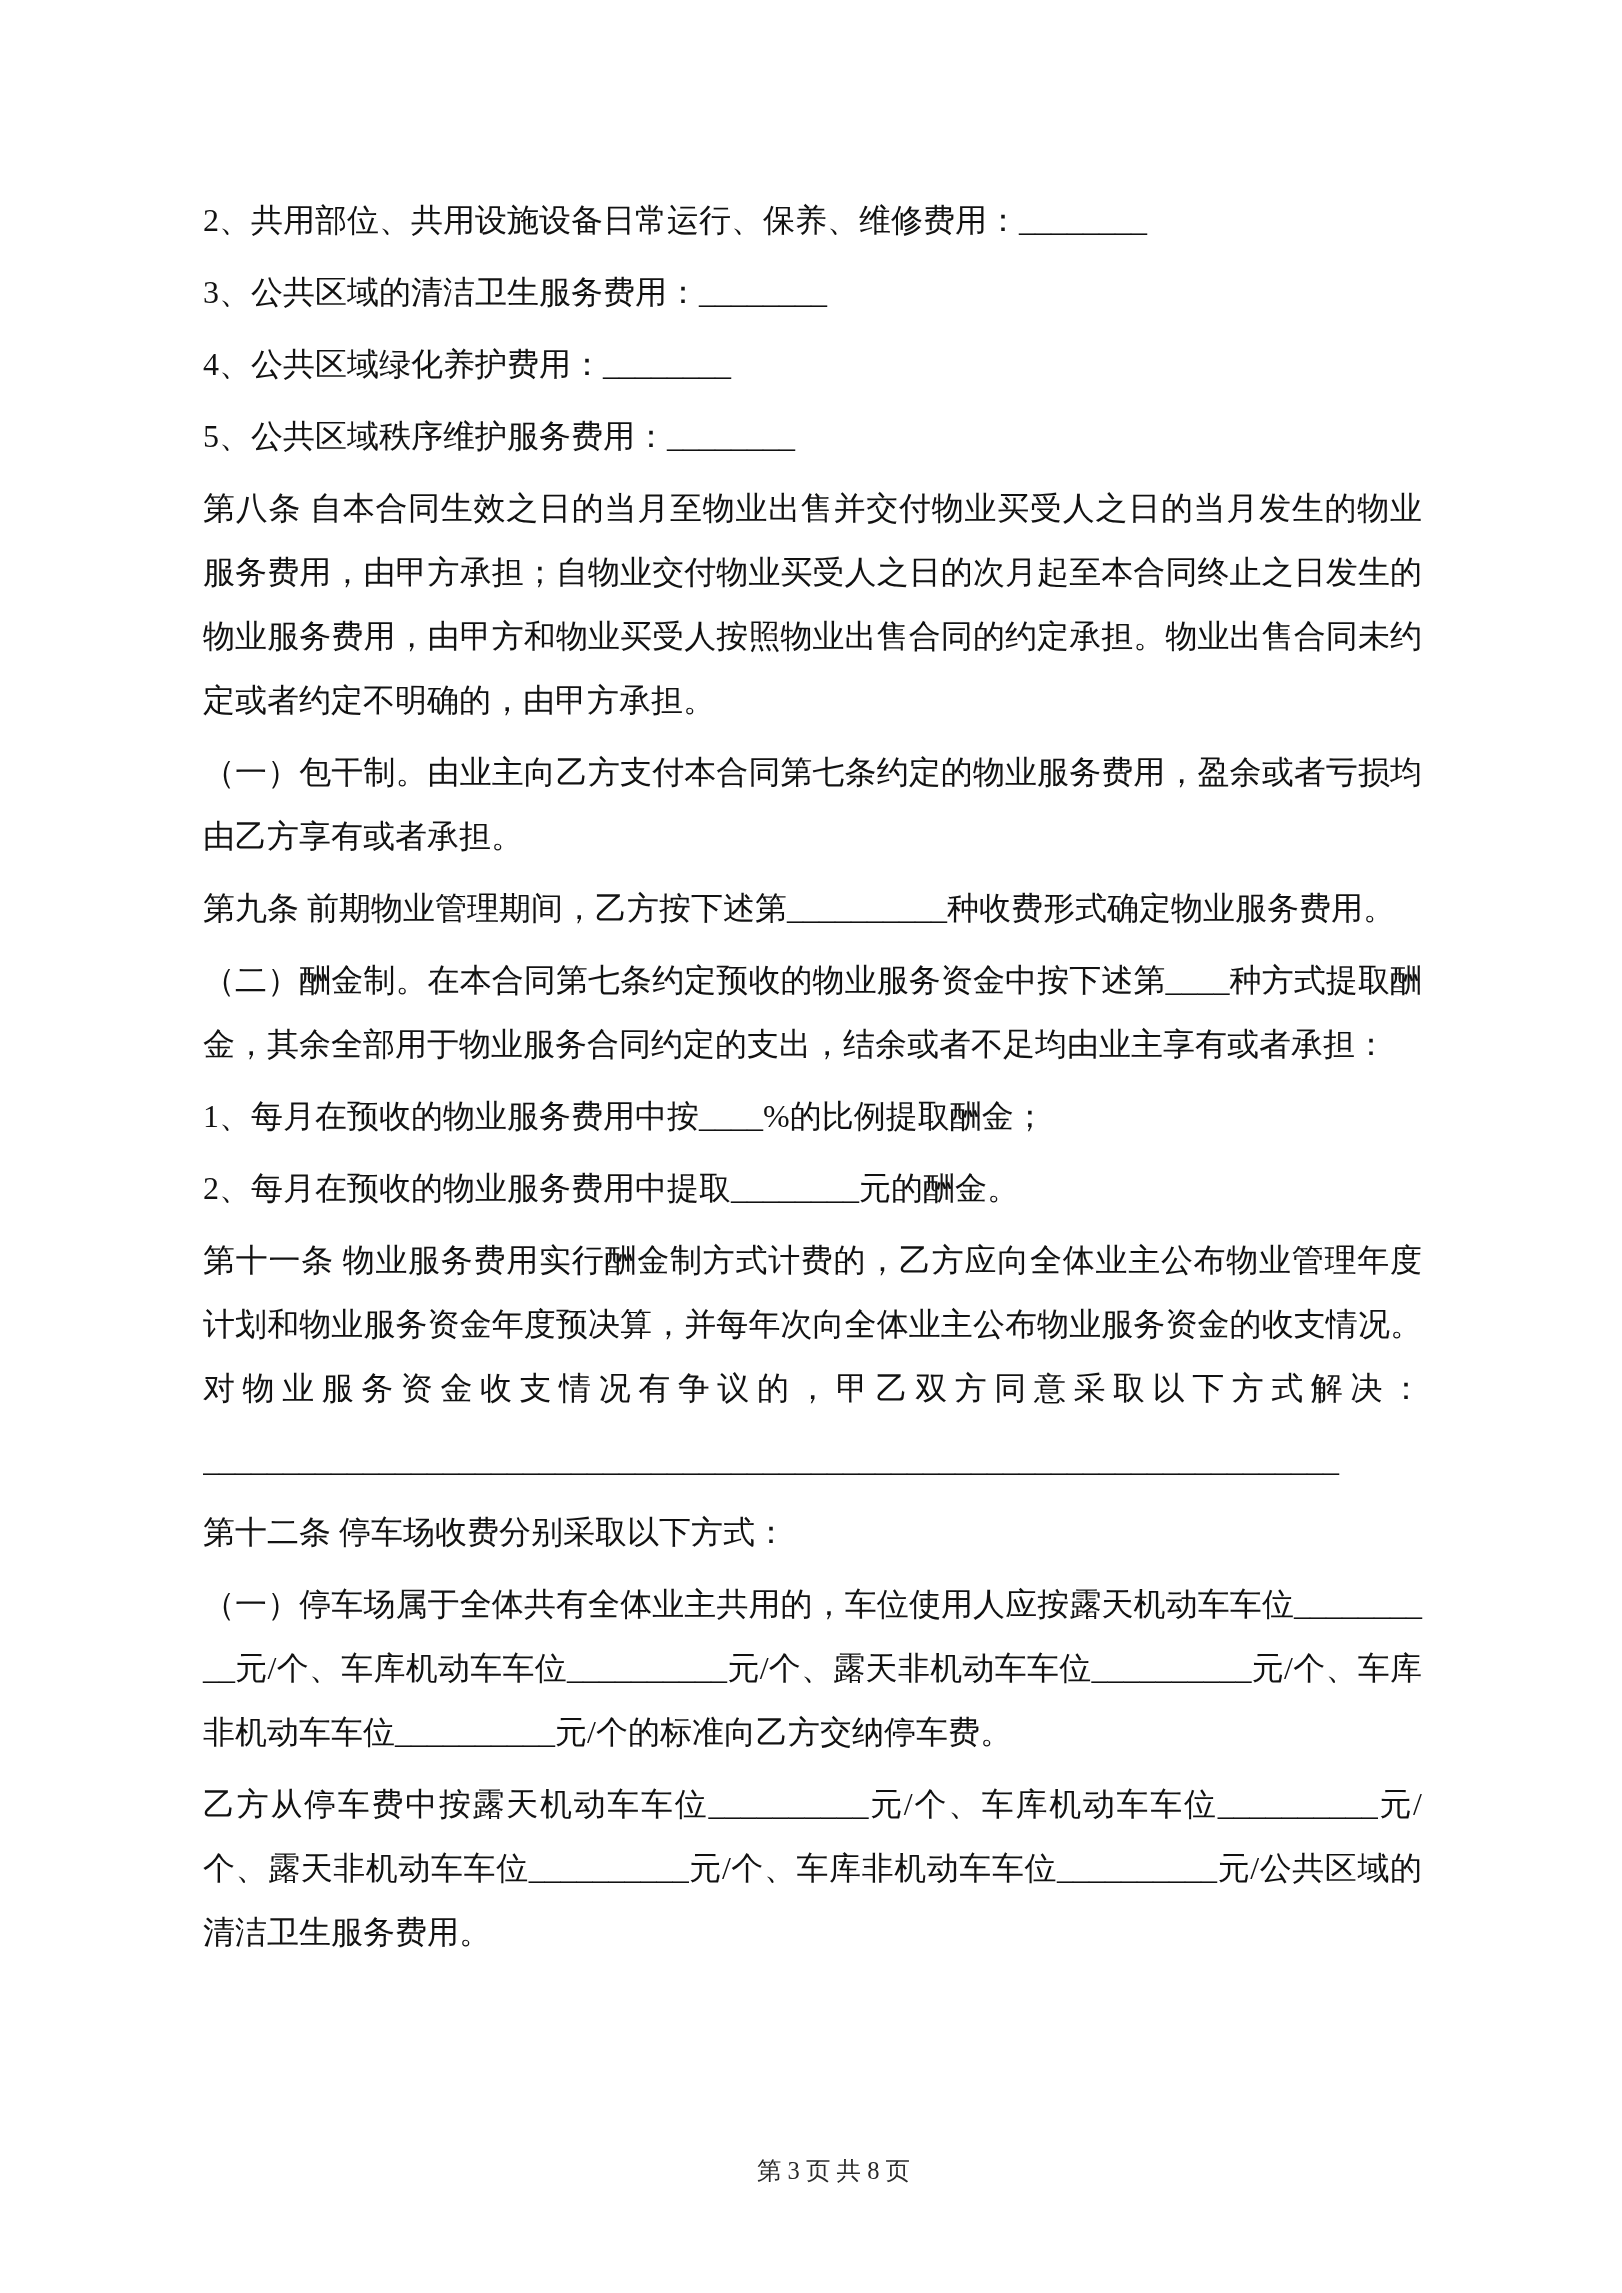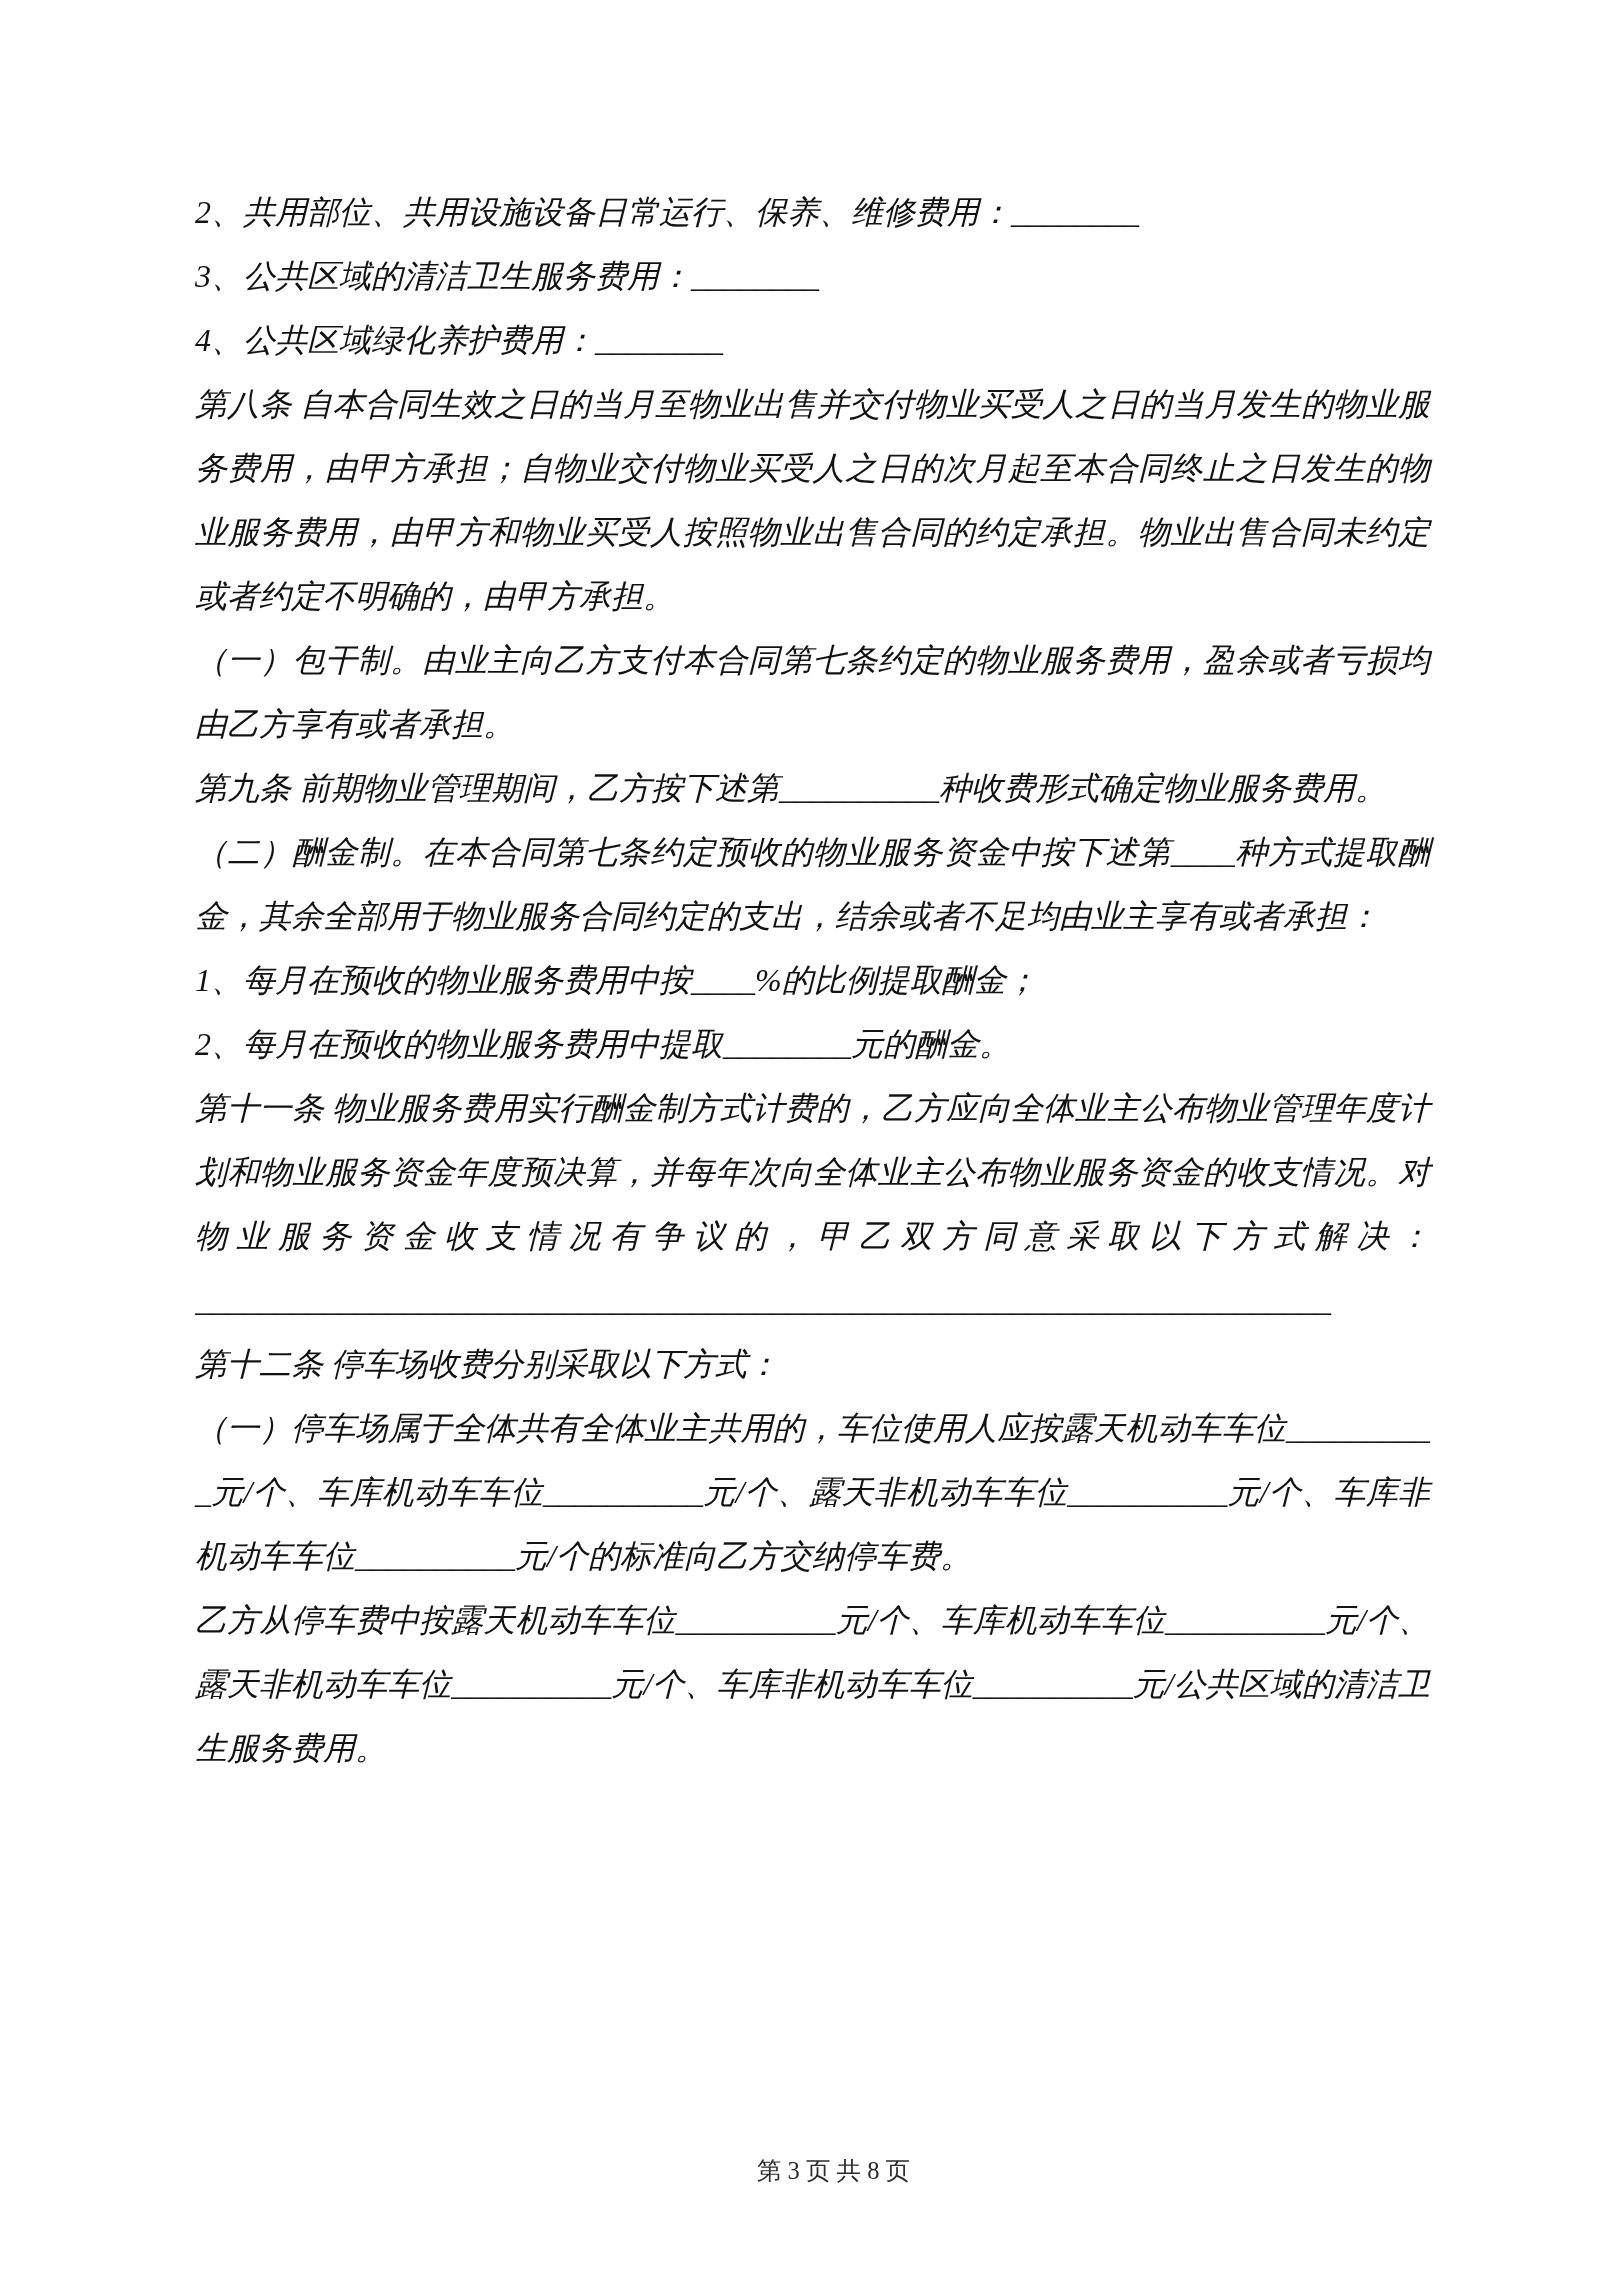--- a/index.html
+++ b/index.html
@@ -14,26 +14,25 @@
     margin: 0 auto;
     background: #ffffff;
     box-sizing: border-box;
     padding: 180px 193px 0 195px;
     font-family: "Liberation Serif", "DejaVu Serif", serif;
     font-size: 32px;
     color: #121212;
     overflow: hidden;
   }
   .para {
-    margin: 0;
+    margin: 8px;
     line-height: 64px;
     text-align: justify;
     word-break: break-all;
     white-space: pre-wrap;
-    font-style: italic;
   }
   .para.stretch {
     text-align-last: justify;
   }
   .para.blank {
     overflow: hidden;
     white-space: nowrap;
   }
   .footer {
     position: absolute;
@@ -48,20 +47,21 @@
   }
 </style>
 </head>
 <body>
 
 <main class="page">
   <section id="document-body">
       <p class="para item">2、共用部位、共用设施设备日常运行、保养、维修费用：________</p>
       <p class="para item">3、公共区域的清洁卫生服务费用：________</p>
       <p class="para item">4、公共区域绿化养护费用：________</p>
+      <p class="para item">5、公共区域秩序维护服务费用：________</p>
       <p class="para body">第八条 自本合同生效之日的当月至物业出售并交付物业买受人之日的当月发生的物业服务费用，由甲方承担；自物业交付物业买受人之日的次月起至本合同终止之日发生的物业服务费用，由甲方和物业买受人按照物业出售合同的约定承担。物业出售合同未约定或者约定不明确的，由甲方承担。</p>
       <p class="para body">（一）包干制。由业主向乙方支付本合同第七条约定的物业服务费用，盈余或者亏损均由乙方享有或者承担。</p>
       <p class="para body">第九条 前期物业管理期间，乙方按下述第__________种收费形式确定物业服务费用。</p>
       <p class="para body">（二）酬金制。在本合同第七条约定预收的物业服务资金中按下述第____种方式提取酬金，其余全部用于物业服务合同约定的支出，结余或者不足均由业主享有或者承担：</p>
       <p class="para body">1、每月在预收的物业服务费用中按____%的比例提取酬金；</p>
       <p class="para body">2、每月在预收的物业服务费用中提取________元的酬金。</p>
       <p class="para stretch">第十一条 物业服务费用实行酬金制方式计费的，乙方应向全体业主公布物业管理年度计划和物业服务资金年度预决算，并每年次向全体业主公布物业服务资金的收支情况。对物业服务资金收支情况有争议的，甲乙双方同意采取以下方式解决：</p>
       <p class="para blank">_______________________________________________________________________</p>
       <p class="para body">第十二条 停车场收费分别采取以下方式：</p>
       <p class="para body">（一）停车场属于全体共有全体业主共用的，车位使用人应按露天机动车车位__________元/个、车库机动车车位__________元/个、露天非机动车车位__________元/个、车库非机动车车位__________元/个的标准向乙方交纳停车费。</p>

